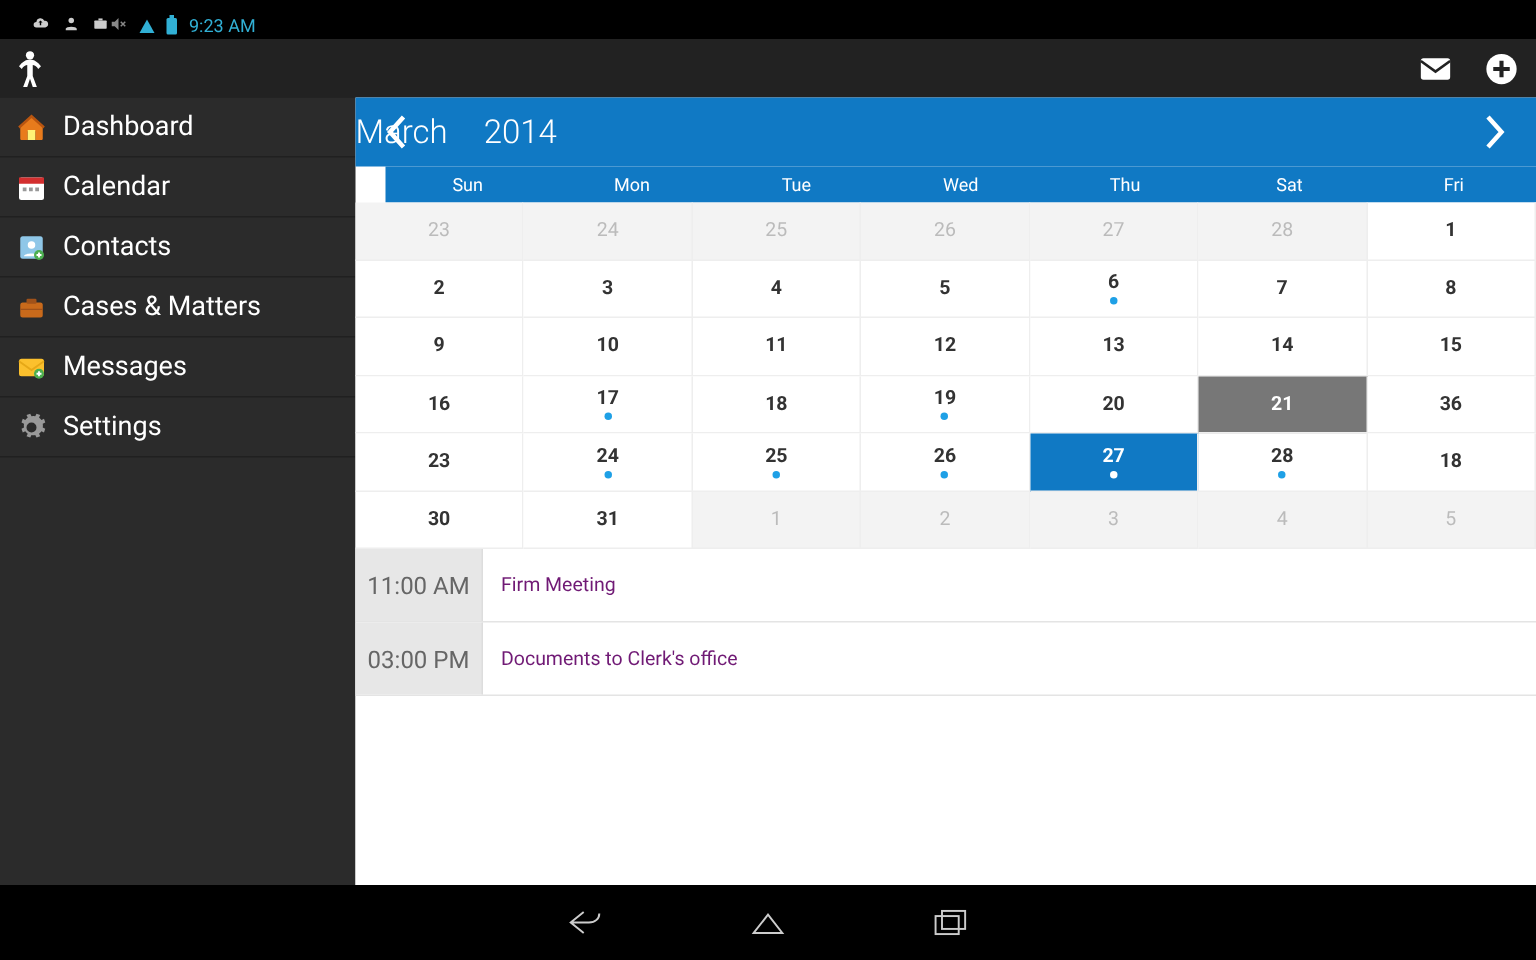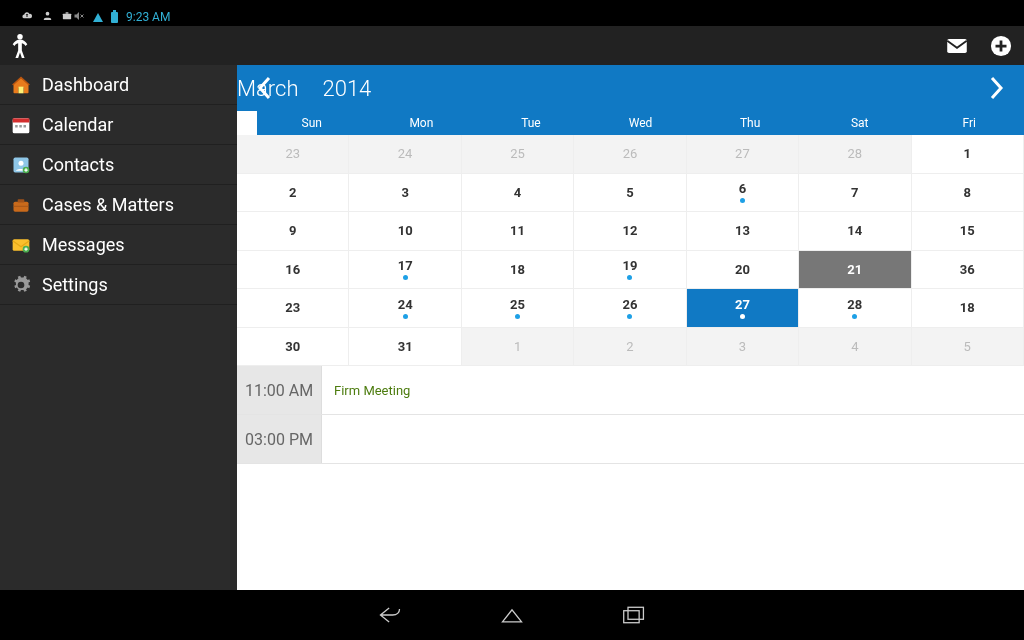--- a/index.html
+++ b/index.html
@@ -76,21 +76,21 @@
 
   .events { flex: 1; background: #fff; }
   .event-row { display: flex; height: 49px; border-bottom: 1px solid #e4e4e4; }
   .event-time {
     width: 85px; background: #e7e7e7; color: #666;
     display: flex; align-items: center; justify-content: center;
     font-size: 16px; border-right: 1px solid #ddd;
   }
   .event-title {
     flex: 1; display: flex; align-items: center; padding-left: 12px;
-    font-size: 13px; color: #4d7c0f;
+    font-size: 13px; color: #701a75;
   }
 
   .nav-bar {
     height: 50px; background: #000; display: flex; align-items: center;
     justify-content: center; gap: 90px;
   }
   .nav-btn { width: 32px; height: 32px; display:flex; align-items:center; justify-content:center; cursor:pointer; }
 </style>
 </head>
 <body>
@@ -393,20 +393,21 @@
           </div>
         </div>
       </div>
     <div class="events" id="events">
         <div class="event-row">
           <div class="event-time">11:00 AM</div>
           <div class="event-title">Firm Meeting</div>
         </div>
         <div class="event-row">
           <div class="event-time">03:00 PM</div>
+          <div class="event-title">Documents to Clerk's office</div>
         </div>
       </div>
   </div>
 </div>
 
 <div class="nav-bar">
   <div class="nav-btn">
     <svg width="26" height="22" viewBox="0 0 30 24" fill="none" stroke="#ccc" stroke-width="1.5">
         <path d="M14 4L4 12l10 8M4 12h14c5 0 8-3 8-7"></path>
       </svg>

